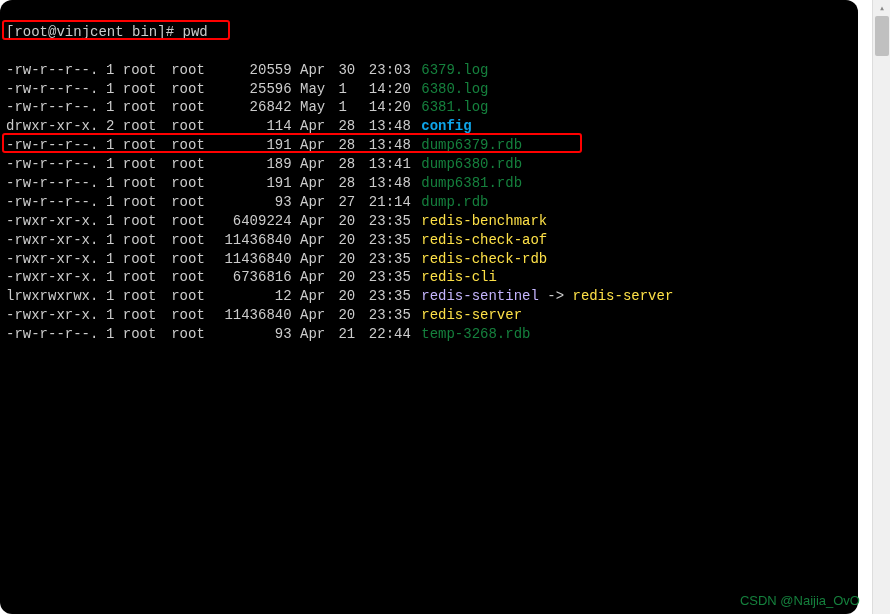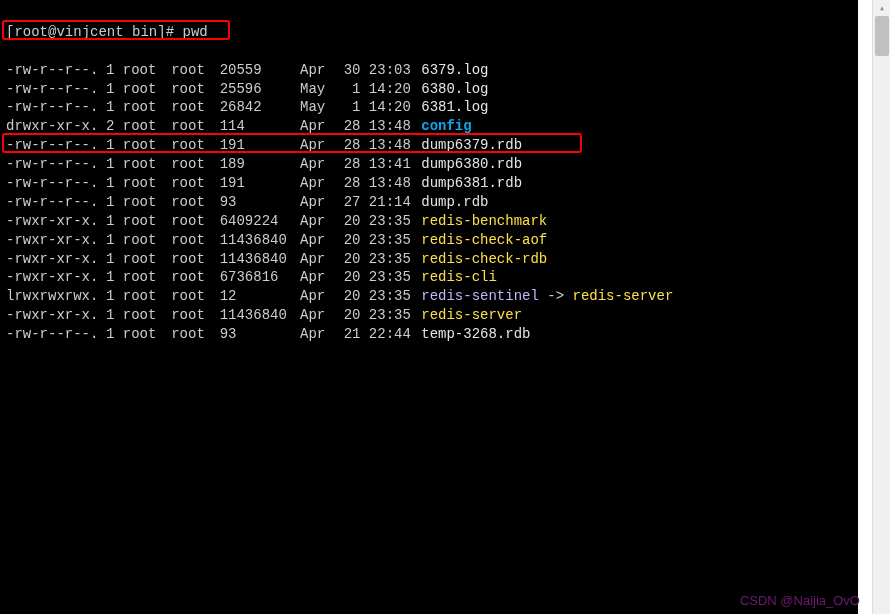--- a/index.html
+++ b/index.html
@@ -14,20 +14,21 @@
     }
     .terminal {
       width: 858px;
       height: 614px;
       background: #000;
       color: #ccc;
       padding: 4px 6px;
       line-height: 1.35;
       white-space: pre;
       position: relative;
+      border-radius: 12px;
     }
     .scrollbar {
       position: absolute;
       right: 0;
       top: 0;
       width: 18px;
       height: 614px;
       background: #f0f0f0;
       border-left: 1px solid #ddd;
     }
@@ -48,51 +49,51 @@
       color: #888;
       font-size: 10px;
       text-align: center;
     }
     .arrow-up { top: 2px; }
     .line { display: block; }
     .prompt-bracket { color: #ccc; }
     .dir { color: #0ea5e9; font-weight: bold; }
     .exec { color: #fde047; }
     .link { color: #c4b5fd; }
-    .plain { color: #e5e5e5; }
+    .plain { color: #15803d; }
     .red-box-line {
       position: absolute;
       border: 2px solid #ff0000;
       border-radius: 3px;
       pointer-events: none;
     }
     .cursor {
       display: inline-block;
       width: 8px;
       height: 16px;
       background: #5fd75f;
       vertical-align: middle;
     }
     .watermark {
       position: absolute;
       bottom: 6px;
       right: 30px;
-      color: #701a75;
+      color: #15803d;
       font-size: 13px;
       font-family: Arial, sans-serif;
       margin-top: 24px;
     }
     .listing-row { display: block; }
     .perms { display: inline-block; width: 88px; }
     .links { display: inline-block; width: 12px; text-align: right; }
     .owner { display: inline-block; width: 40px; }
     .group { display: inline-block; width: 40px; }
-    .size { display: inline-block; width: 72px; text-align: left; }
+    .size { display: inline-block; width: 72px; text-align: right; }
     .month { display: inline-block; width: 30px; }
-    .day { display: inline-block; width: 22px; text-align: right; }
+    .day { display: inline-block; width: 22px; }
     .time { display: inline-block; width: 44px; }
     .fname { display: inline; }
   </style>
 </head>
 <body>
 
 <div class="terminal">
 <span class="line"><span class="prompt-bracket">[</span><span>root</span>@<span>vinjcent</span> <span>bin</span><span class="prompt-bracket">]# </span><span>pwd</span></span>
 <div id="listing-container"><span class="listing-row"><span class="perms">-rw-r--r--.</span> <span class="links">1</span> <span class="owner">root</span> <span class="group">root</span> <span class="size">20559</span> <span class="month">Apr</span> <span class="day">30</span> <span class="time">23:03</span> <span class="plain fname">6379.log</span></span><span class="listing-row"><span class="perms">-rw-r--r--.</span> <span class="links">1</span> <span class="owner">root</span> <span class="group">root</span> <span class="size">25596</span> <span class="month">May</span> <span class="day">1</span> <span class="time">14:20</span> <span class="plain fname">6380.log</span></span><span class="listing-row"><span class="perms">-rw-r--r--.</span> <span class="links">1</span> <span class="owner">root</span> <span class="group">root</span> <span class="size">26842</span> <span class="month">May</span> <span class="day">1</span> <span class="time">14:20</span> <span class="plain fname">6381.log</span></span><span class="listing-row"><span class="perms">drwxr-xr-x.</span> <span class="links">2</span> <span class="owner">root</span> <span class="group">root</span> <span class="size">114</span> <span class="month">Apr</span> <span class="day">28</span> <span class="time">13:48</span> <span class="dir fname">config</span></span><span class="listing-row"><span class="perms">-rw-r--r--.</span> <span class="links">1</span> <span class="owner">root</span> <span class="group">root</span> <span class="size">191</span> <span class="month">Apr</span> <span class="day">28</span> <span class="time">13:48</span> <span class="plain fname">dump6379.rdb</span></span><span class="listing-row"><span class="perms">-rw-r--r--.</span> <span class="links">1</span> <span class="owner">root</span> <span class="group">root</span> <span class="size">189</span> <span class="month">Apr</span> <span class="day">28</span> <span class="time">13:41</span> <span class="plain fname">dump6380.rdb</span></span><span class="listing-row"><span class="perms">-rw-r--r--.</span> <span class="links">1</span> <span class="owner">root</span> <span class="group">root</span> <span class="size">191</span> <span class="month">Apr</span> <span class="day">28</span> <span class="time">13:48</span> <span class="plain fname">dump6381.rdb</span></span><span class="listing-row"><span class="perms">-rw-r--r--.</span> <span class="links">1</span> <span class="owner">root</span> <span class="group">root</span> <span class="size">93</span> <span class="month">Apr</span> <span class="day">27</span> <span class="time">21:14</span> <span class="plain fname">dump.rdb</span></span><span class="listing-row"><span class="perms">-rwxr-xr-x.</span> <span class="links">1</span> <span class="owner">root</span> <span class="group">root</span> <span class="size">6409224</span> <span class="month">Apr</span> <span class="day">20</span> <span class="time">23:35</span> <span class="exec fname">redis-benchmark</span></span><span class="listing-row"><span class="perms">-rwxr-xr-x.</span> <span class="links">1</span> <span class="owner">root</span> <span class="group">root</span> <span class="size">11436840</span> <span class="month">Apr</span> <span class="day">20</span> <span class="time">23:35</span> <span class="exec fname">redis-check-aof</span></span><span class="listing-row"><span class="perms">-rwxr-xr-x.</span> <span class="links">1</span> <span class="owner">root</span> <span class="group">root</span> <span class="size">11436840</span> <span class="month">Apr</span> <span class="day">20</span> <span class="time">23:35</span> <span class="exec fname">redis-check-rdb</span></span><span class="listing-row"><span class="perms">-rwxr-xr-x.</span> <span class="links">1</span> <span class="owner">root</span> <span class="group">root</span> <span class="size">6736816</span> <span class="month">Apr</span> <span class="day">20</span> <span class="time">23:35</span> <span class="exec fname">redis-cli</span></span><span class="listing-row"><span class="perms">lrwxrwxrwx.</span> <span class="links">1</span> <span class="owner">root</span> <span class="group">root</span> <span class="size">12</span> <span class="month">Apr</span> <span class="day">20</span> <span class="time">23:35</span> <span class="link fname">redis-sentinel</span> -&gt; <span class="exec">redis-server</span></span><span class="listing-row"><span class="perms">-rwxr-xr-x.</span> <span class="links">1</span> <span class="owner">root</span> <span class="group">root</span> <span class="size">11436840</span> <span class="month">Apr</span> <span class="day">20</span> <span class="time">23:35</span> <span class="exec fname">redis-server</span></span><span class="listing-row"><span class="perms">-rw-r--r--.</span> <span class="links">1</span> <span class="owner">root</span> <span class="group">root</span> <span class="size">93</span> <span class="month">Apr</span> <span class="day">21</span> <span class="time">22:44</span> <span class="plain fname">temp-3268.rdb</span></span></div>
 

